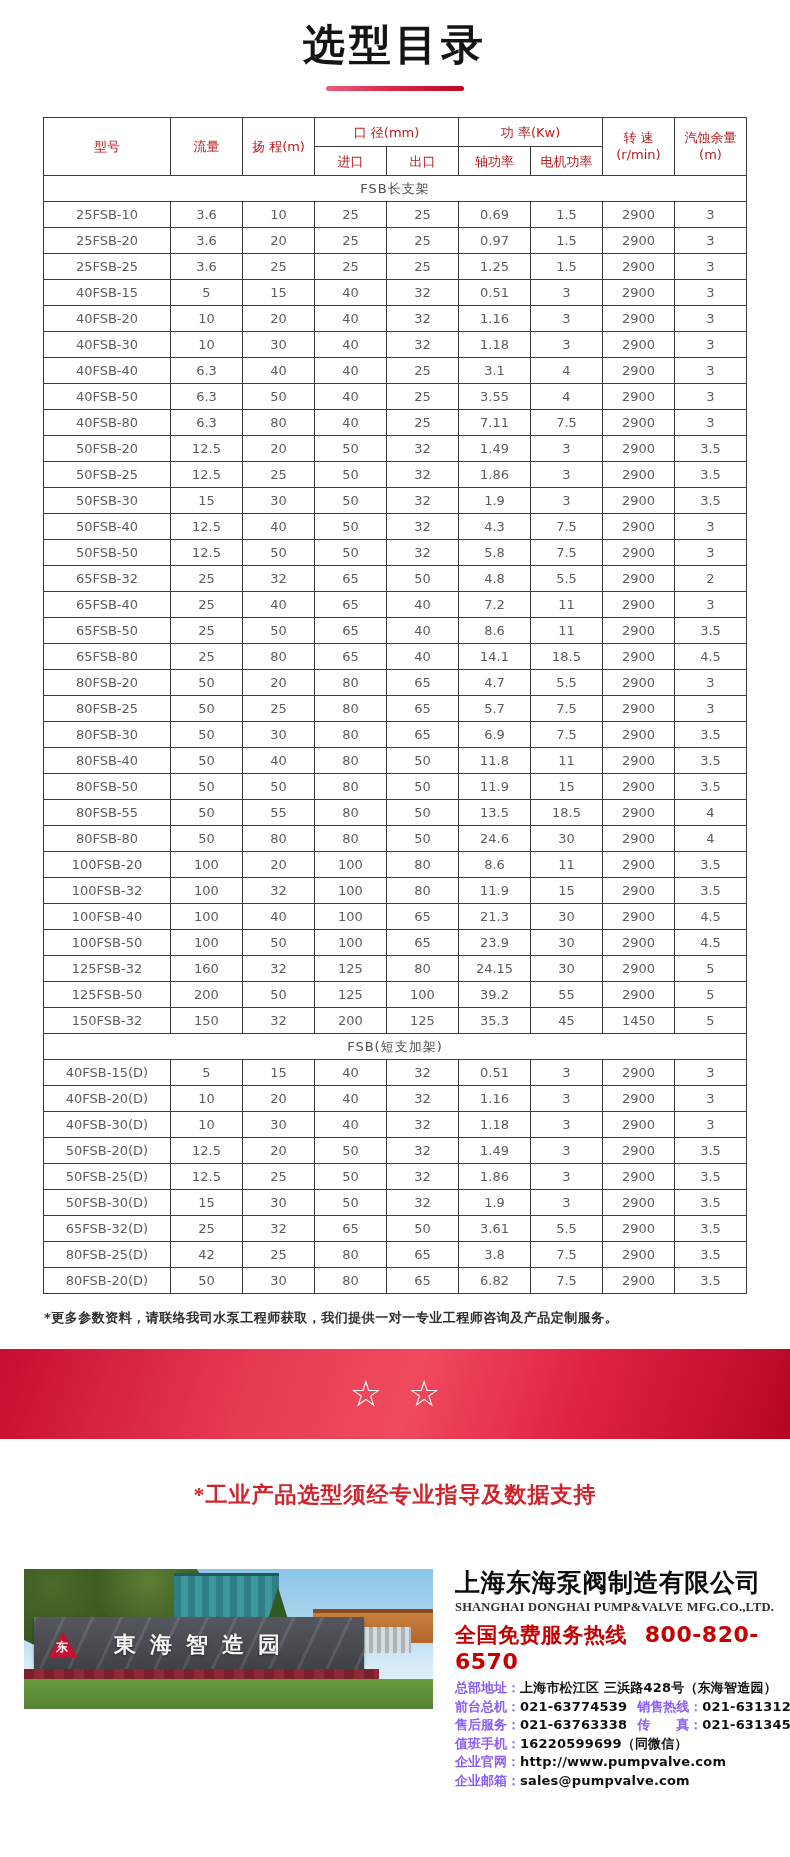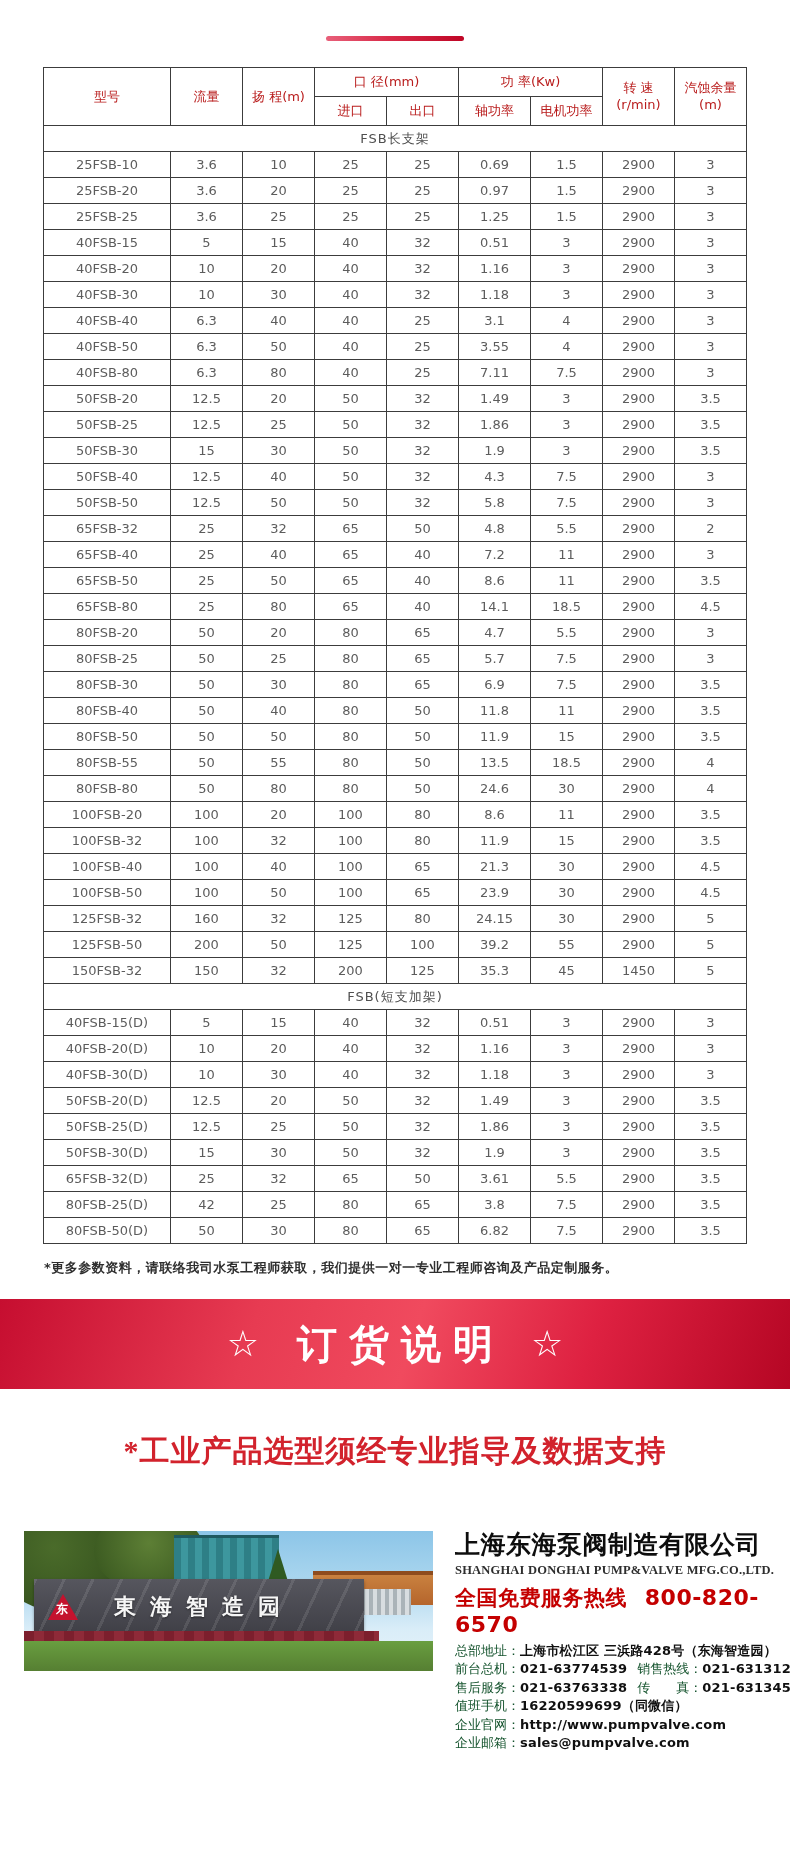--- a/index.html
+++ b/index.html
@@ -49,21 +49,21 @@
   }
   .banner .star { color:#ffffff; font-size:36px; line-height:1; }
   .banner .banner-title {
     color:#ffffff; font-size:40px; font-weight:900; letter-spacing:12px;
     text-indent:12px; font-family:"DejaVu Sans",sans-serif;
   }
   
   .notice { margin-top:38px; text-align:center; }
   .notice-line {
     font-family:"Liberation Serif","DejaVu Serif",serif;
-    font-size:30px; font-weight:700; color:#d2222c; line-height:1.6;
+    font-size:22px; font-weight:700; color:#d2222c; line-height:1.6;
     letter-spacing:1px;
   }
   
   .footer { margin-top:56px; padding:0 24px; display:flex; gap:22px; }
   .photo {
     width:409px; height:140px; position:relative; overflow:hidden; flex:none;
     background:linear-gradient(180deg,#8cc5e8 0%,#aed8ef 40%,#d9edf8 70%,#e8f3fa 100%);
   }
   .tree-blob { position:absolute; border-radius:50%; }
   .tb1 { left:-30px; top:-28px; width:150px; height:110px; background:radial-gradient(circle at 40% 40%,#4a6b2a,#2c4718); }
@@ -108,27 +108,28 @@
   .company-cn { font-size:25px; font-weight:900; color:#0d0d0d; letter-spacing:0.5px; line-height:1.15; }
   .company-en {
     font-family:"Liberation Serif","DejaVu Serif",serif;
     font-size:12.5px; font-weight:700; color:#2e2e2e; letter-spacing:0.2px; margin-top:3px;
     white-space:nowrap;
   }
   .hotline { margin-top:6px; font-size:21px; font-weight:900; color:#c40000; letter-spacing:0.5px; }
   .hotline .hotline-number { margin-left:10px; font-size:22px; }
   .contact-lines { margin-top:5px; }
   .contact-line { font-size:13px; line-height:18.5px; white-space:nowrap; }
-  .c-label { color:#14532d; font-weight:400; }
+  .c-label { color:#8b5cf6; font-weight:700; }
   .c-value { color:#101010; font-weight:700; margin-right:10px; letter-spacing:0.2px; }
 </style>
 </head>
 <body>
 
 <div class="title-wrap">
+  <div class="page-title">选型目录</div>
   <div class="title-underline"></div>
 </div>
 
 <table class="spec">
   <colgroup>
     <col class="c-model">
       <col class="c-std">
       <col class="c-std">
       <col class="c-std">
     <col class="c-std">
@@ -601,38 +602,37 @@
         <td>42</td>
         <td>25</td>
         <td>80</td>
         <td>65</td>
         <td>3.8</td>
         <td>7.5</td>
         <td>2900</td>
         <td>3.5</td>
       </tr>
       <tr>
-        <td>80FSB-50(D)</td>
+        <td>80FSB-20(D)</td>
         <td>50</td>
         <td>30</td>
         <td>80</td>
         <td>65</td>
         <td>6.82</td>
         <td>7.5</td>
         <td>2900</td>
         <td>3.5</td>
       </tr>
     </tbody>
 </table>
 
 <div class="footnote">*更多参数资料，请联络我司水泵工程师获取，我们提供一对一专业工程师咨询及产品定制服务。</div>
 
 <div class="banner">
   <span class="star">☆</span>
-  <span class="banner-title">订货说明</span>
   <span class="star">☆</span>
 </div>
 
 <div class="notice">
   <div class="notice-line">*工业产品选型须经专业指导及数据支持</div>
 </div>
 
 <div class="footer">
 
   <div class="photo">

